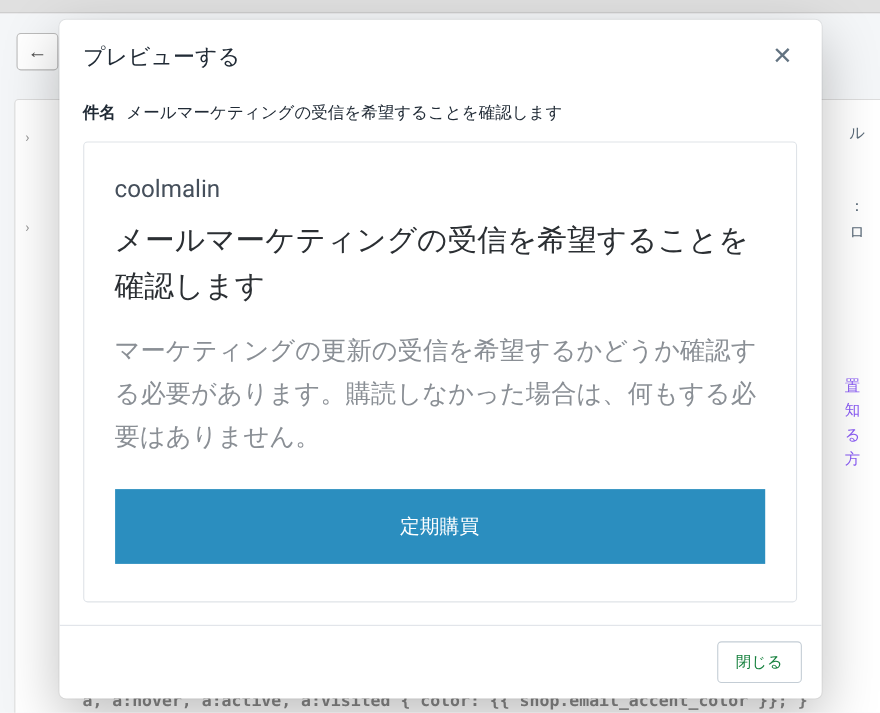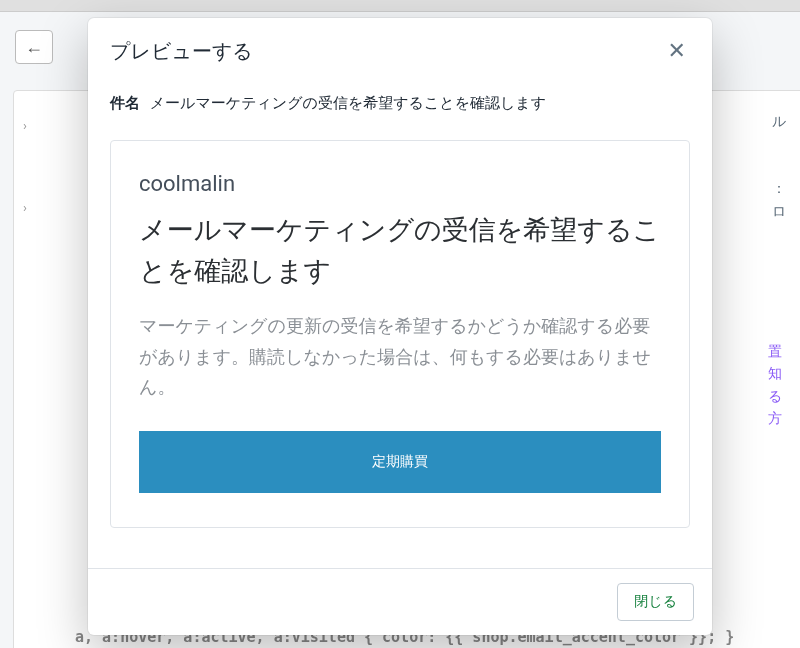--- a/index.html
+++ b/index.html
@@ -72,21 +72,21 @@
     }
     .modal-overlay {
       position: absolute;
       top: 0; left: 0; right: 0; bottom: 0;
       display: flex;
       align-items: flex-start;
       justify-content: center;
     }
     .modal {
       margin-top: 18px;
-      width: 624px;
+      width: 693px;
       height: 617px;
       background: #fff;
       border-radius: 6px;
       box-shadow: 0 18px 50px rgba(0,0,0,0.25), 0 0 0 1px rgba(0,0,0,0.05);
       display: flex;
       flex-direction: column;
       overflow: hidden;
     }
     .modal-header {
       display: flex;
@@ -110,21 +110,21 @@
     }
     .modal-body {
       flex: 1;
       overflow-y: auto;
       padding: 0 22px 12px 22px;
       position: relative;
     }
     .subject-line {
       font-size: 15px;
       color: #212b36;
-      margin: 10px 0 27px 0;
+      margin: 10px 0 16px 0;
     }
     .subject-label {
       font-weight: 700;
       margin-right: 6px;
     }
     .email-card {
       border: 1px solid #dfe3e8;
       border-radius: 4px;
       padding: 30px 28px 34px 28px;
       background: #fff;
@@ -136,32 +136,32 @@
       margin-bottom: 14px;
     }
     .headline {
       font-size: 27px;
       color: #2b2f33;
       font-weight: 400;
       line-height: 1.5;
       margin-bottom: 20px;
     }
     .body-text {
-      font-size: 18px;
+      font-size: 23px;
       color: #8a8f95;
       line-height: 1.7;
       margin-bottom: 28px;
     }
     .cta {
       display: block;
       width: 100%;
       background: #2b8ebf;
       color: #fff;
       border: none;
-      font-size: 14px;
+      font-size: 18px;
       padding: 22px 0;
       cursor: pointer;
       text-align: center;
     }
     .modal-footer {
       border-top: 1px solid #dfe3e8;
       padding: 14px 18px;
       display: flex;
       justify-content: flex-end;
     }

